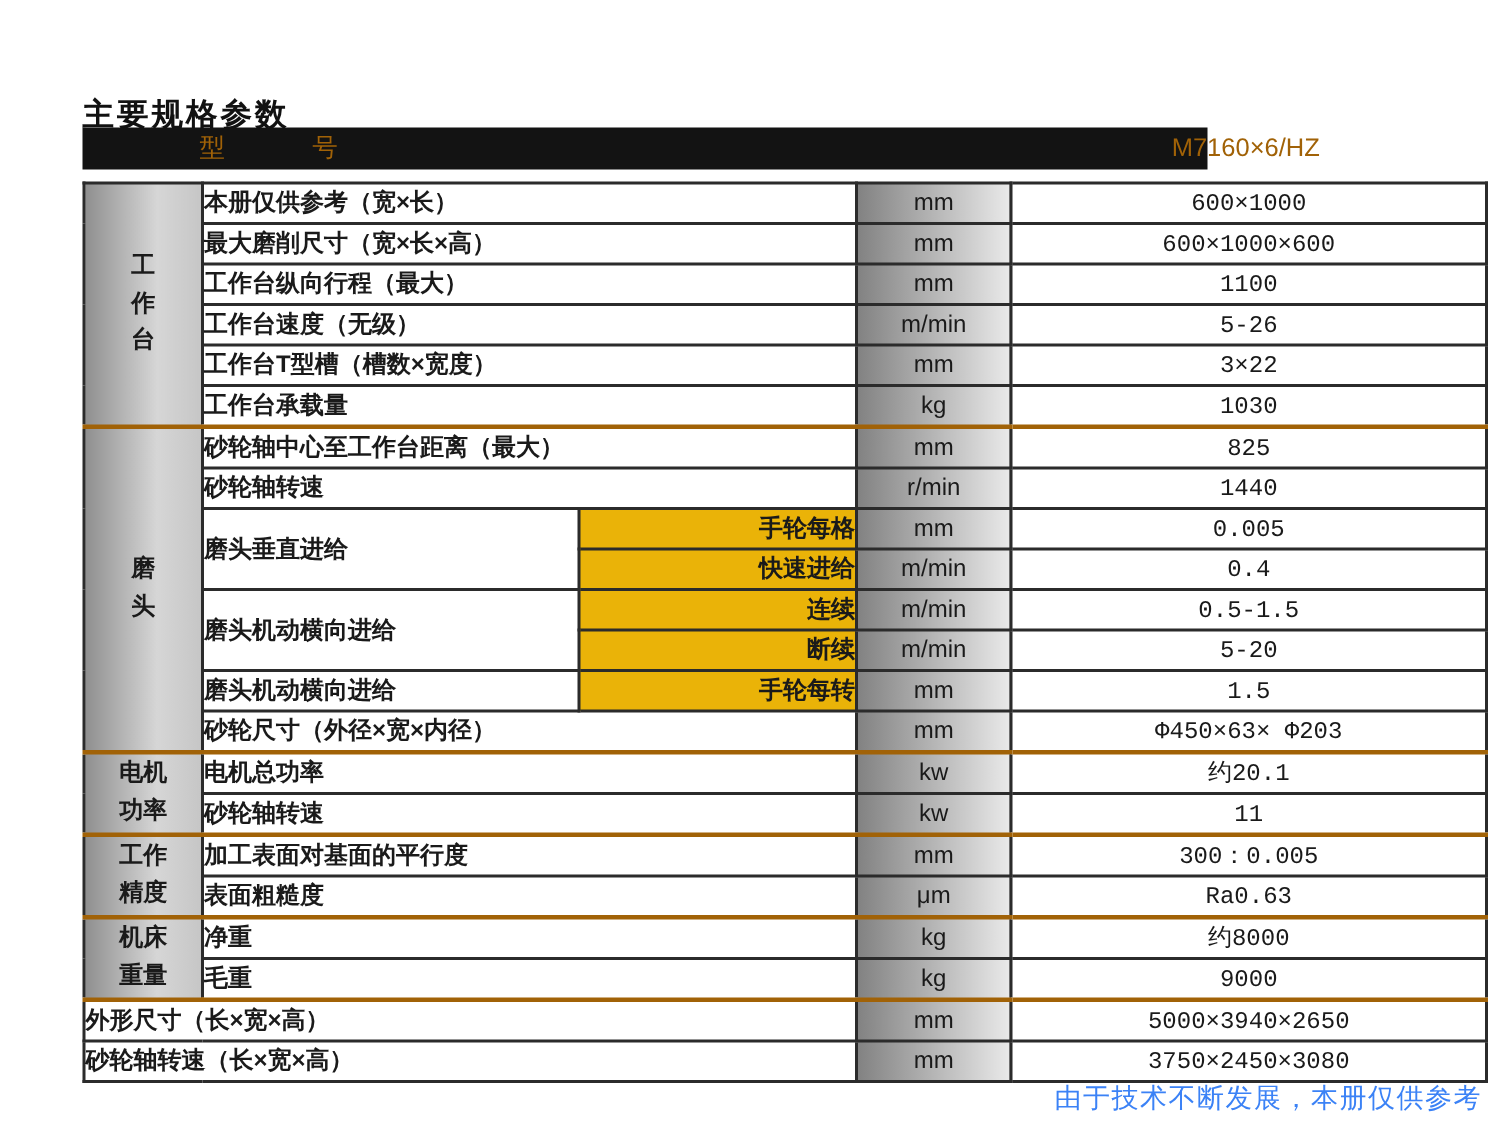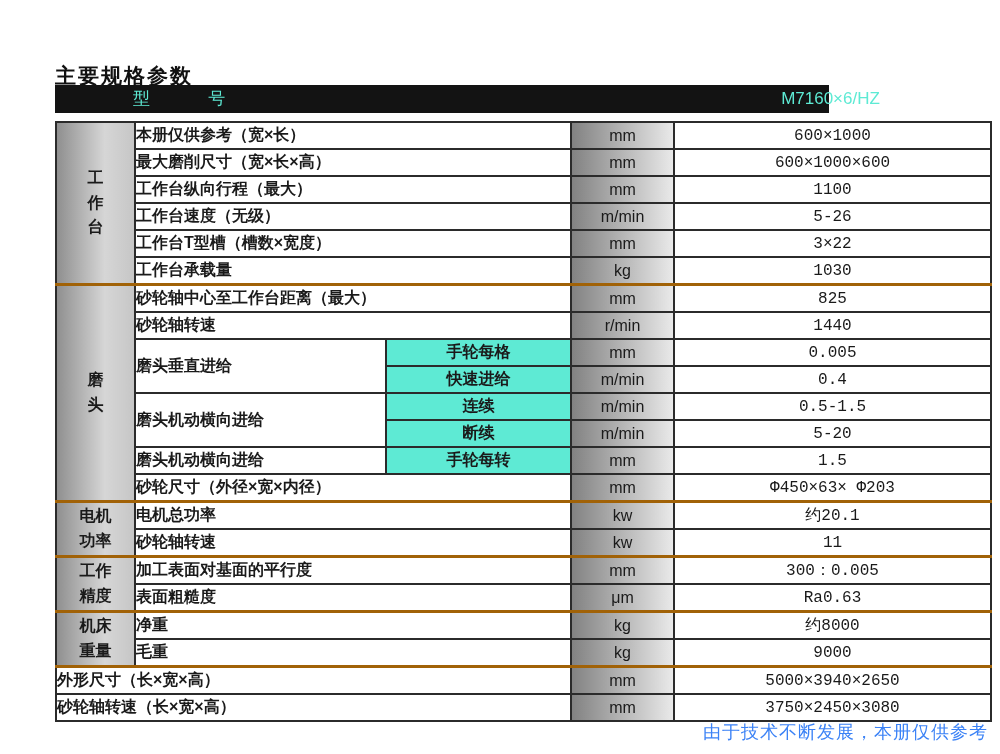--- a/index.html
+++ b/index.html
@@ -7,21 +7,21 @@
     width:1000px;height:754px;position:relative;background:#ffffff;
     font-family:"Liberation Sans","DejaVu Sans",sans-serif;color:#1a1a1a;
     overflow:hidden;
   }
   .page-title{
     position:absolute;left:55px;top:46px;
     font-size:21px;font-weight:bold;letter-spacing:2px;color:#111;margin-top:16px;
   }
   .model-bar{
     position:absolute;left:55px;top:85px;width:750px;height:28px;
-    background:#131313;color:#5eead4;padding-left:24px;
+    background:#131313;color:#a16207;
   }
   .model-label{
     position:absolute;left:78px;top:0;height:28px;line-height:28px;
     font-size:17px;white-space:pre;letter-spacing:1px;
   }
   .model-value{
     position:absolute;left:618px;top:0;width:315px;height:28px;line-height:28px;
     text-align:center;font-size:17px;
   }
   table.spec{
@@ -35,22 +35,22 @@
   td.group{
     text-align:center;font-weight:bold;font-size:17px;
     white-space:pre-line;line-height:1.55;
     background:linear-gradient(to right,#8f8f8f 0%,#d6d6d6 62%,#c6c6c6 100%);
   }
   td.name{
     text-align:left;padding-left:64px;font-weight:bold;
     background:#ffffff;
   }
   td.sub{
-    text-align:center;padding-left:26px;font-weight:bold;
-    background:#5eead4;
+    text-align:right;padding-left:26px;font-weight:bold;
+    background:#eab308;
   }
   td.unit{
     text-align:center;
     background:linear-gradient(to right,#828282 0%,#e9e9e9 100%);
   }
   td.value{
     text-align:center;border-right:none;background:#ffffff;font-family:Liberation Mono, monospace;
   }
   tr.group-start td{border-top:3px solid #a16207;}
   td.fullrow{border-left:none;text-align:left;padding-left:60px;font-weight:bold;}

